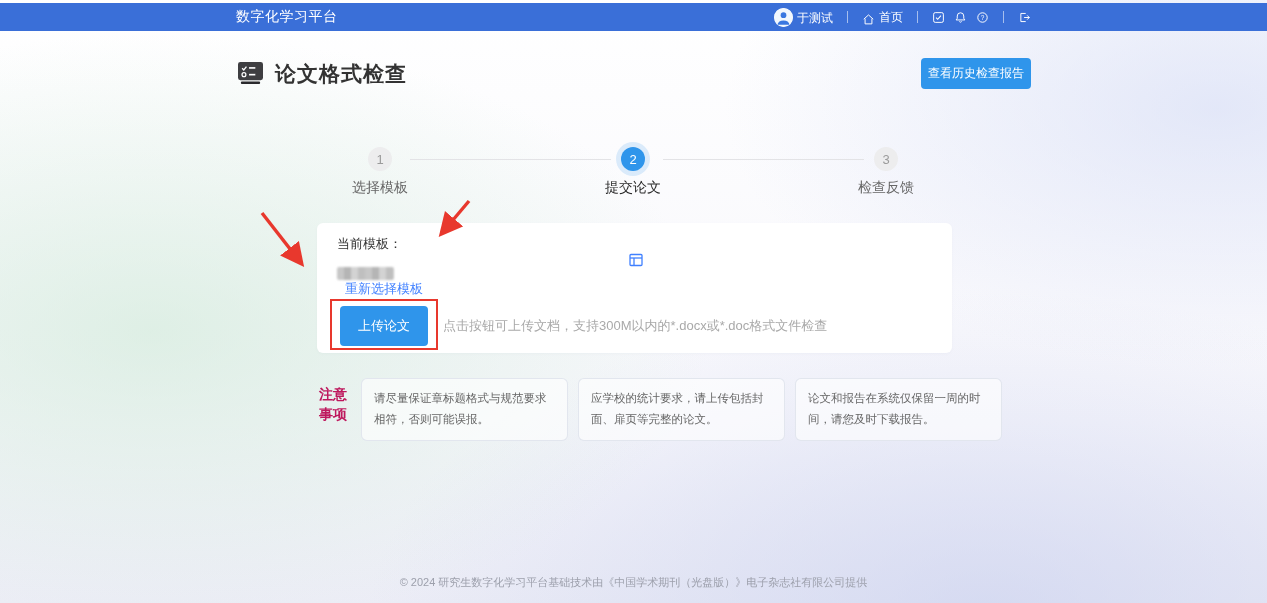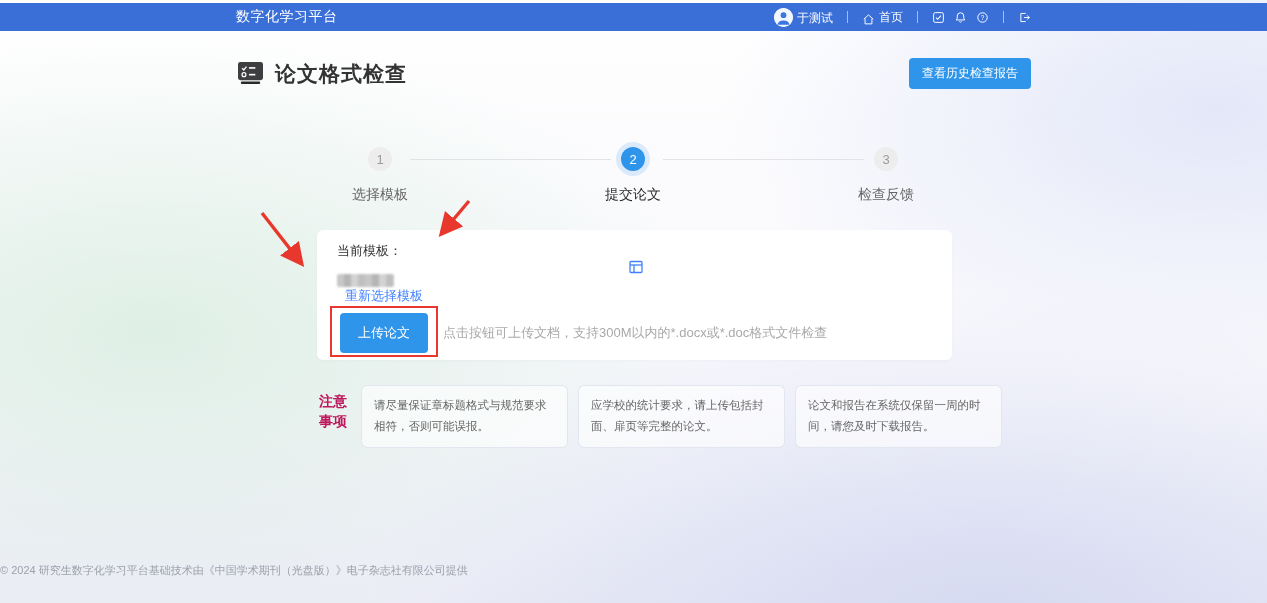--- a/index.html
+++ b/index.html
@@ -22,48 +22,48 @@
   .avatar { width:19px; height:19px; border-radius:50%; overflow:hidden; display:inline-flex; background:#f2f7fd; }
   .top-item { display:inline-flex; align-items:flex-end; gap:4px; cursor:pointer; }
   .divider { width:1px; height:12px; background:rgba(255,255,255,0.55); margin:0 5px; }
   .icon { display:inline-flex; align-items:center; justify-content:center; }
   
   .page { position:absolute; top:31px; left:0; right:0; bottom:0; }
   .container { width:795px; margin:0 auto; position:relative; }
   .page-head { display:flex; justify-content:space-between; align-items:center; padding-top:27px; }
   .title-wrap { display:flex; align-items:center; gap:10px; }
   .page-title { font-size:21px; font-weight:bold; color:#333; letter-spacing:1px; }
-  .history-btn { background:#2f95eb; color:#fff; border:none; border-radius:4px; font-size:12px; padding:7px 13px; cursor:pointer; font-family:inherit; }
+  .history-btn { background:#2f95eb; color:#fff; border:none; border-radius:4px; font-size:12px; padding:7px 7px; cursor:pointer; font-family:inherit; }
   
   .steps { display:flex; width:760px; margin:58px auto 0; }
   .step { width:253px; display:flex; flex-direction:column; align-items:center; position:relative; }
   .step:not(:first-child)::before { content:""; position:absolute; top:12px; right:calc(50% + 22px); width:calc(100% - 52px); height:1px; background:#e3e3e6; }
   .step .circle { width:24px; height:24px; border-radius:50%; background:#ededee; color:#9b9b9b; display:flex; align-items:center; justify-content:center; font-size:13px; z-index:1; }
   .step.active .circle { background:#2f95eb; color:#fff; box-shadow:0 0 0 5px rgba(47,149,235,0.16); }
-  .step .step-label { margin-top:15px; font-size:14px; color:#666; }
+  .step .step-label { margin-top:8px; font-size:14px; color:#666; }
   .step.active .step-label { color:#2b2b2b; }
   
   .card { margin:26px 0 0 81px; width:635px; background:#fff; border-radius:6px; padding:12px 20px 7px; box-shadow:0 1px 3px rgba(120,130,160,0.05); }
   .tpl-row { display:flex; font-size:13px; color:#333;flex-direction:column; }
   .tpl-icon { margin:0 6px 0 8px; display:inline-flex; }
   .tpl-blur { width:57px; height:13px; border-radius:2px; margin-right:6px;
     background:repeating-linear-gradient(90deg,#c7c7c7 0 7px,#b5b5b5 7px 14px,#d3d3d3 14px 21px,#bfbfbf 21px 28px);
     filter:blur(1.3px); }
   .reselect { color:#4080ff; font-size:13px; margin-left:8px; cursor:pointer; text-decoration:none; }
   .upload-row { margin-top:8px; display:flex; align-items:center; }
   .upload-wrap { position:relative; display:inline-block; margin-left:3px; }
   .upload-btn { background:#2f95eb; color:#fff; border:none; border-radius:4px; font-size:13px; padding:11px 18px; cursor:pointer; font-family:Liberation Mono, monospace; }
   .red-box { position:absolute; inset:-7px -10px -4px -10px; border:2px solid #e8382d; pointer-events:none; }
   .upload-hint { color:#a9a9a9; font-size:13px; margin-left:15px; }
   
   .notices { margin:25px 0 0 83px; display:flex; align-items:flex-start; gap:10px; }
   .notices-label { width:32px; font-size:14px; font-weight:bold; color:#be185d; line-height:1.45; margin-top:6px; }
   .notice-card { width:207px; background:rgba(255,255,255,0.62); border:1px solid rgba(223,227,236,0.9); border-radius:6px; padding:9px 12px; font-size:11.5px; color:#666; line-height:1.85; }
   
-  .footer { position:absolute; bottom:25px; width:100%; font-size:11px; color:#9da0ac; }
+  .footer { position:absolute; bottom:13px; width:100%; text-align:center; font-size:11px; color:#9da0ac; }
   
   .annotation-layer { position:absolute; top:0; left:0; z-index:9; pointer-events:none; }
 </style>
 </head>
 <body>
 
 <div class="topbar">
   <div class="topbar-inner">
     <div class="brand">数字化学习平台</div>
     <div class="top-right">

